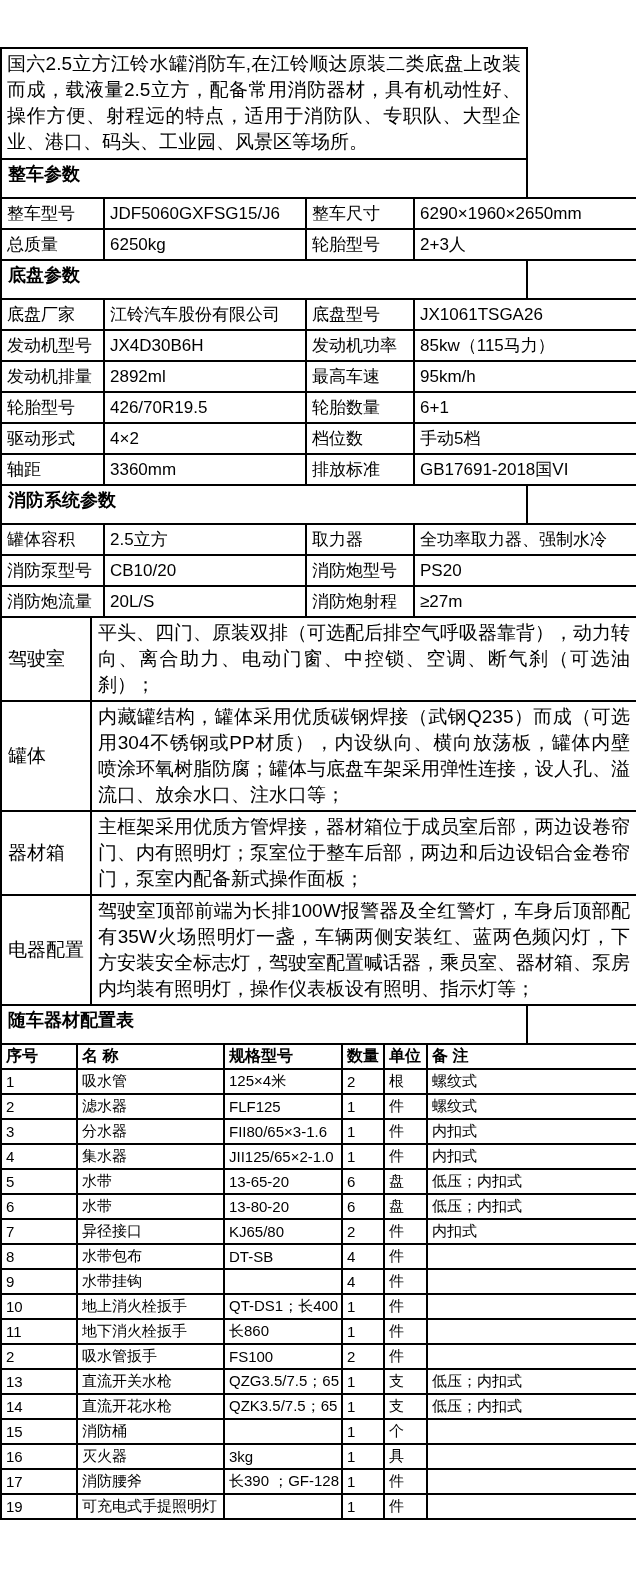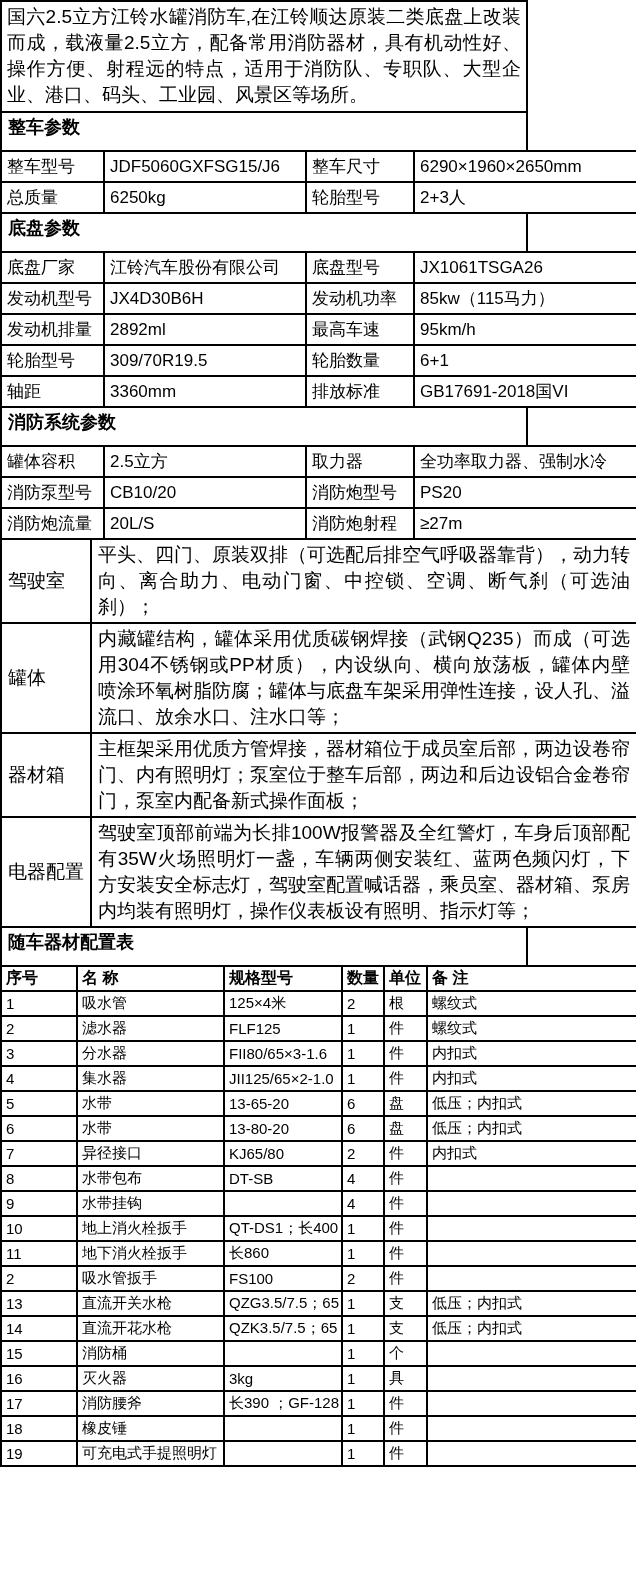--- a/index.html
+++ b/index.html
@@ -1,20 +1,21 @@
 <!DOCTYPE html>
 <html lang="zh"><head>
 <meta charset="utf-8">
 <style>
   html,body { margin:0; padding:0; background:#ffffff; }
   .page {
     width: 528px;
     color: #000;
     font-family: "Liberation Sans", "DejaVu Sans", sans-serif;
     box-sizing: border-box;
+    margin-top: 47px;
   }
   .page * { box-sizing: border-box; }
 
   .block { margin-top: -2px; }
   .block:first-child { margin-top: 0; }
 
   .intro {
     border: 2px solid #000;
     font-size: 19px;
     line-height: 26px;
@@ -126,23 +127,29 @@
           <td>85kw（115马力）</td>
         </tr>
         <tr>
           <td>发动机排量</td>
           <td>2892ml</td>
           <td>最高车速</td>
           <td>95km/h</td>
         </tr>
         <tr>
           <td>轮胎型号</td>
-          <td>309/70R19.5</td>
+          <td>426/70R19.5</td>
           <td>轮胎数量</td>
           <td>6+1</td>
+        </tr>
+        <tr>
+          <td>驱动形式</td>
+          <td>4×2</td>
+          <td>档位数</td>
+          <td>手动5档</td>
         </tr>
         <tr>
           <td>轴距</td>
           <td>3360mm</td>
           <td>排放标准</td>
           <td>GB17691-2018国VI</td>
         </tr>
       </tbody>
   </table>
 
@@ -352,28 +359,20 @@
         </tr>
         <tr>
           <td>17</td>
           <td>消防腰斧</td>
           <td>长390 ；GF-128</td>
           <td>1</td>
           <td>件</td>
           <td></td>
         </tr>
         <tr>
-          <td>18</td>
-          <td>橡皮锤</td>
-          <td></td>
-          <td>1</td>
-          <td>件</td>
-          <td></td>
-        </tr>
-        <tr>
           <td>19</td>
           <td>可充电式手提照明灯</td>
           <td></td>
           <td>1</td>
           <td>件</td>
           <td></td>
         </tr>
       </tbody>
   </table>
 

